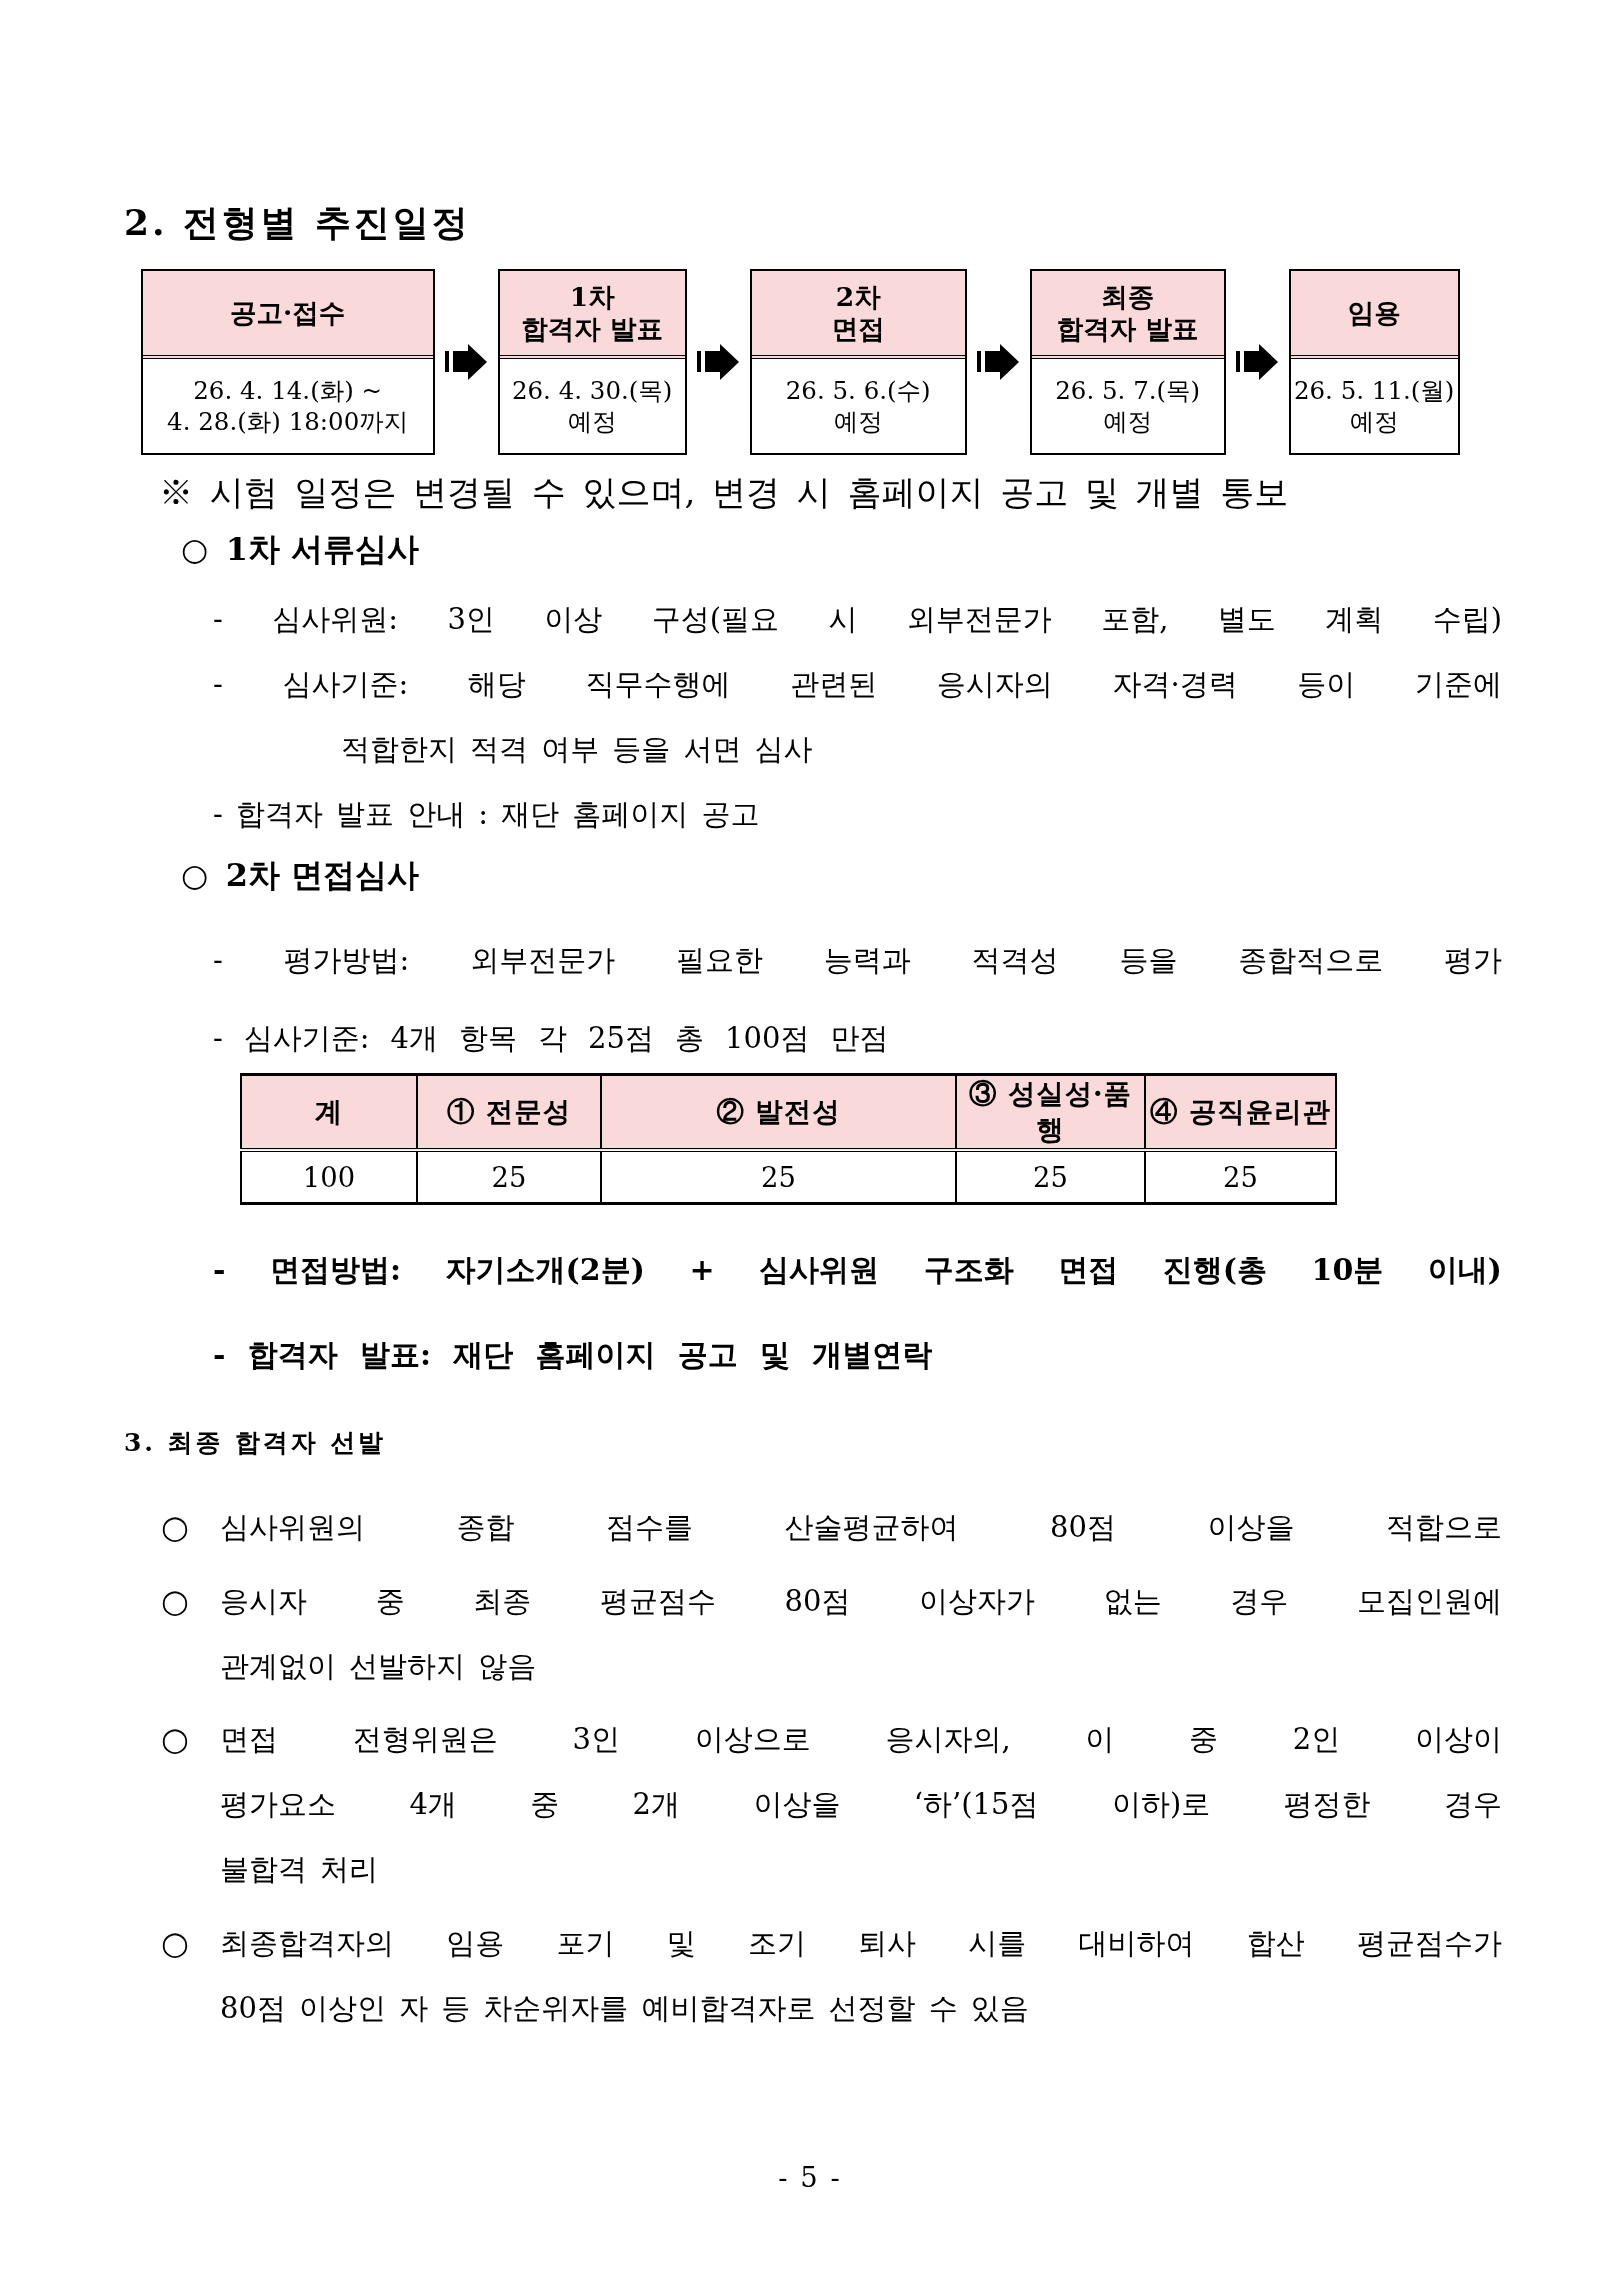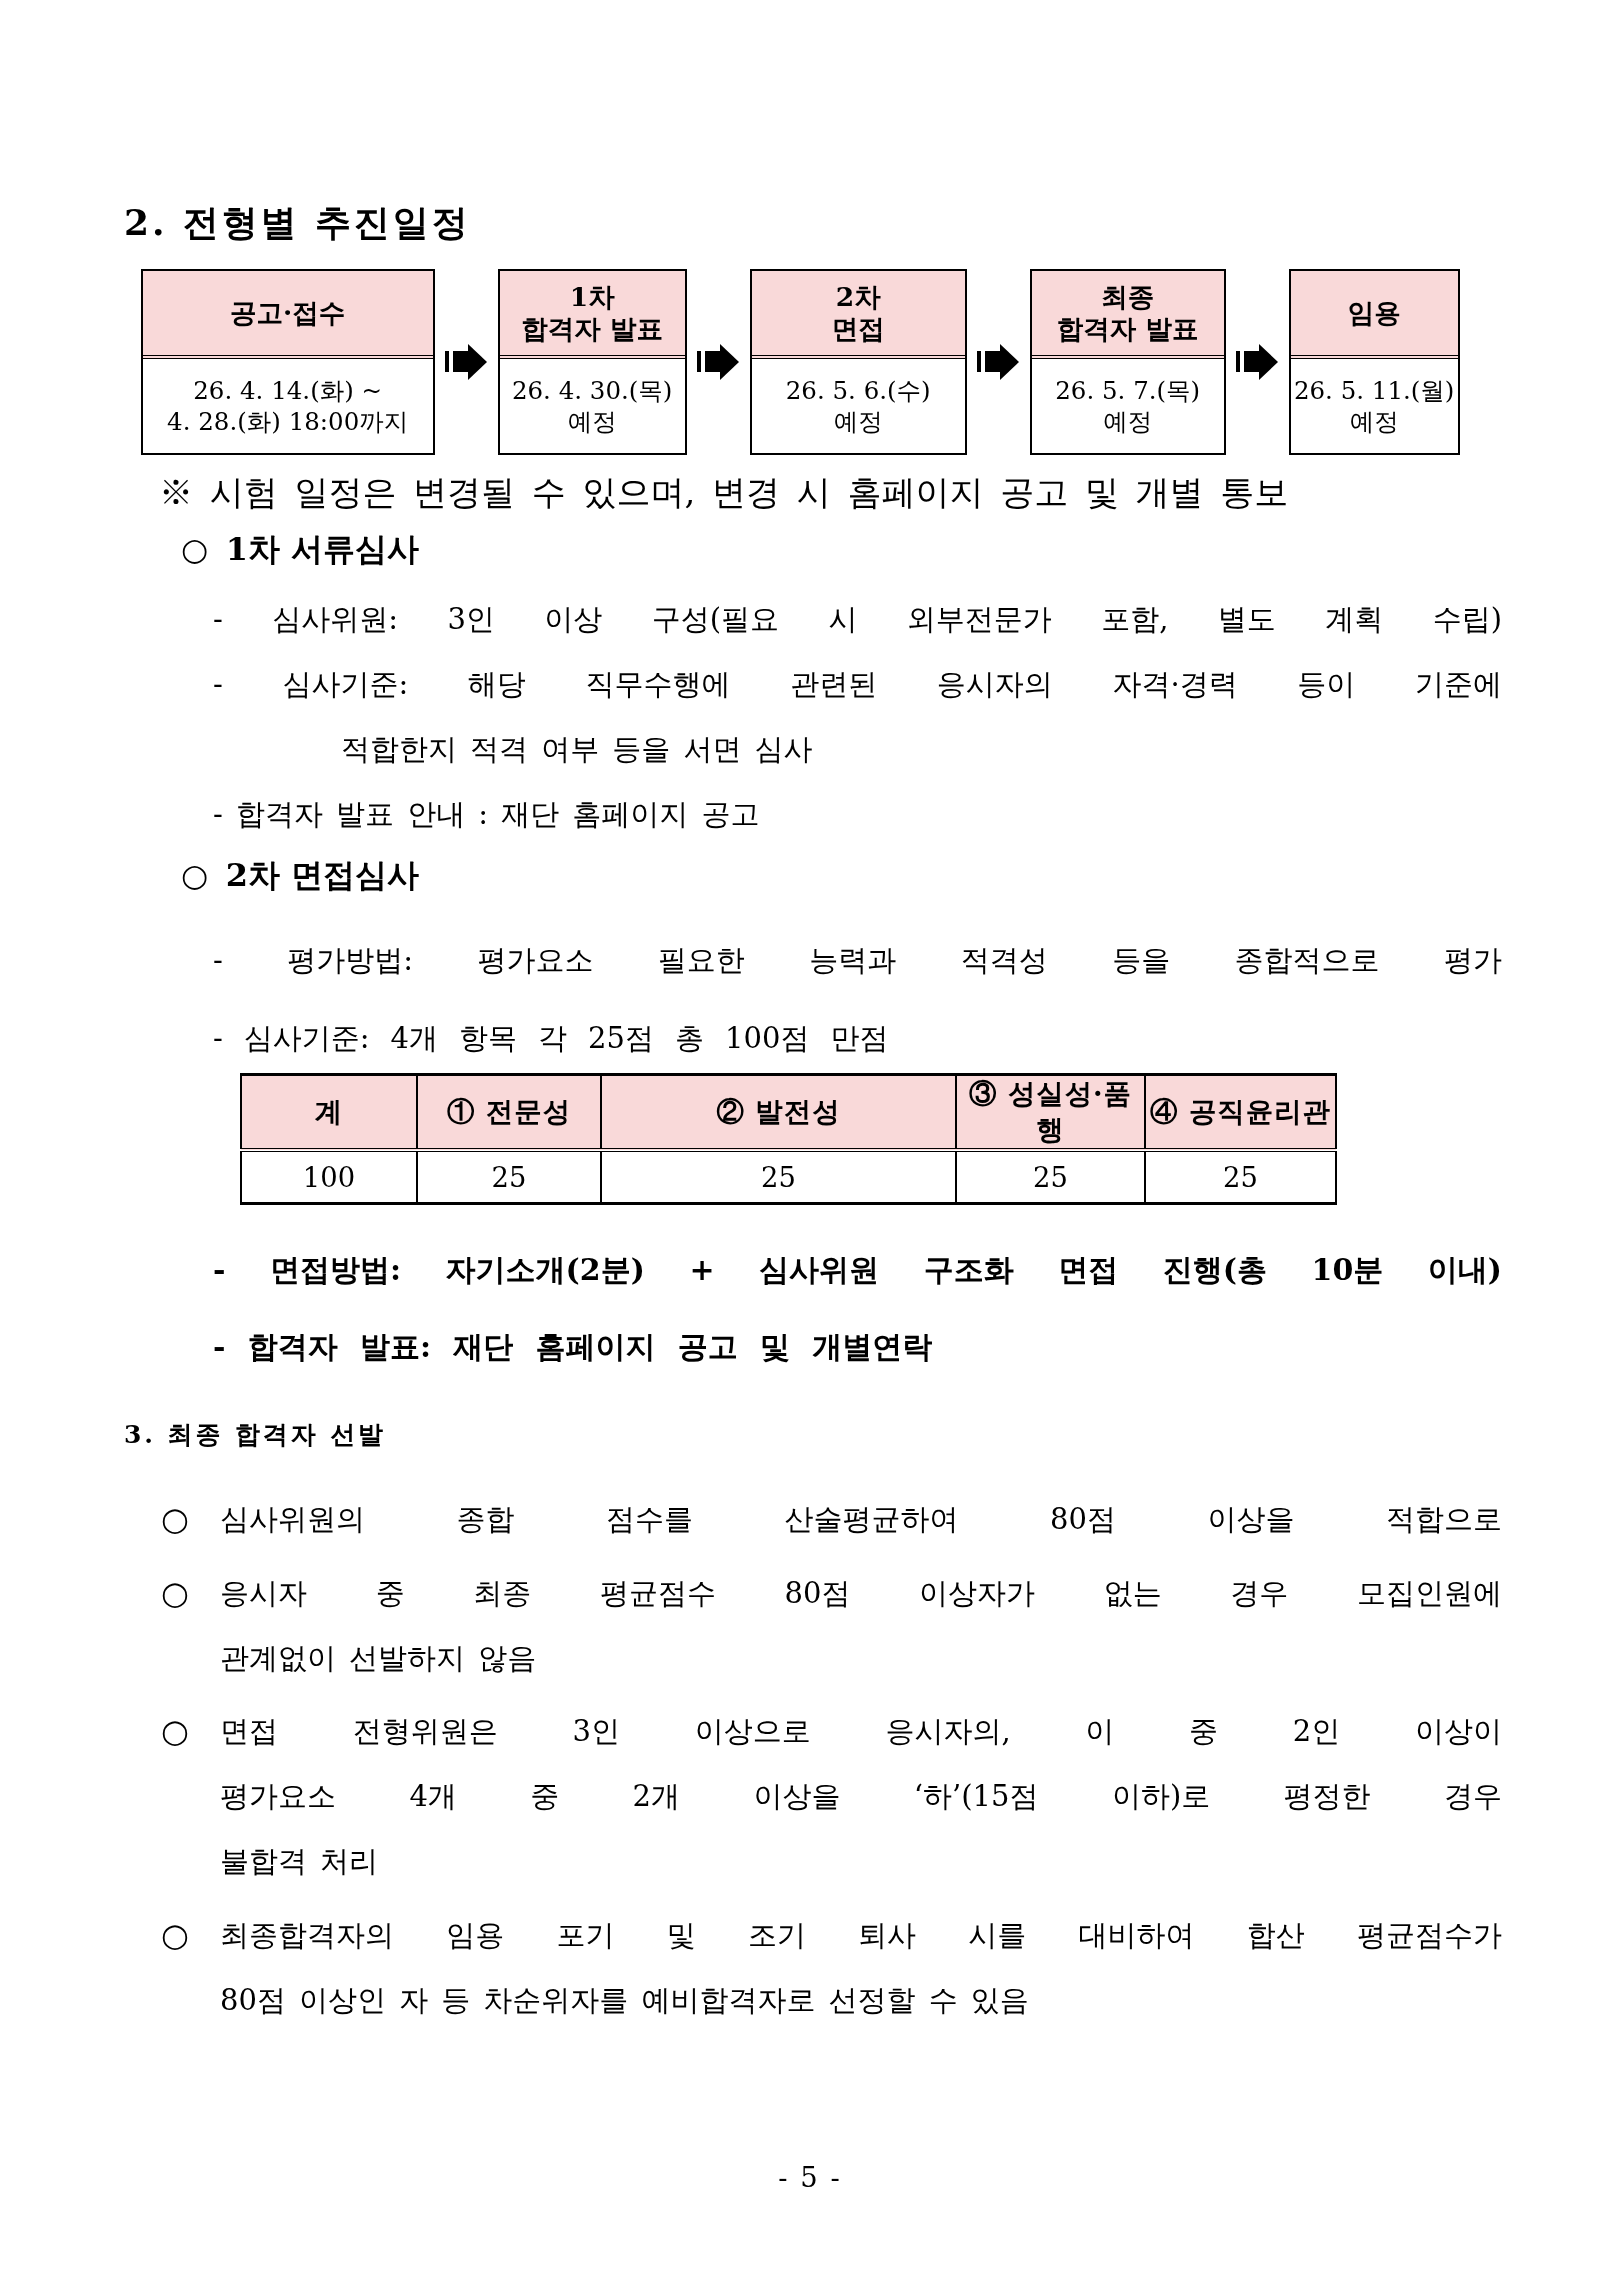--- a/index.html
+++ b/index.html
@@ -56,21 +56,21 @@
 
   .score-table { border-collapse:collapse; margin:2px 0 0 116px; width:1096px; table-layout:fixed;
                  font-size:27.4px; }
   .score-table th, .score-table td { border:2px solid #000; text-align:center; padding:0; }
   .score-table { border-top:3.9px solid #000; border-bottom:3.9px solid #000; }
   .score-table th { background:#f9d9d9; font-weight:bold; height:54px; border-bottom:4.9px double #000; letter-spacing:1px; }
   .score-table td { height:50px; font-weight:normal; }
 
   .bold-item { font-size:30px; font-weight:bold; line-height:45px; margin-left:89px; white-space:nowrap; }
   .bi1 { margin-top:42px; }
-  .bi2 { margin-top:32px; }
+  .bi2 { margin-top:40px; }
 
   .bullet-block { display:flex; align-items:flex-start; margin-left:37px; }
   .bullet-block .circle-bullet { font-size:32px; line-height:65px; width:59px; flex:0 0 59px; }
   .bullet-lines { flex:1; }
   .bullet-lines .text-line { margin-left:0; }
   .bb1 { margin-top:27.4px; }
   .bb-gap { margin-top:8.8px; }
 
   .page-footer { position:absolute; left:0; bottom:98px; width:100%; text-align:center;
                  font-size:27.4px; letter-spacing:2px; }
@@ -184,21 +184,21 @@
     <div class="text-line indent-item first-gap stretch">- 심사위원: 3인 이상 구성(필요 시 외부전문가 포함, 별도 계획 수립)</div>
     <div class="text-line indent-item stretch">- 심사기준: 해당 직무수행에 관련된 응시자의 자격·경력 등이 기준에</div>
     <div class="text-line indent-cont">적합한지 적격 여부 등을 서면 심사</div>
     <div class="text-line indent-item">- 합격자 발표 안내 : 재단 홈페이지 공고</div>
 
     <div class="sub-heading sh2">
       <span class="circle-bullet">○</span>
       <span>2차 면접심사</span>
     </div>
 
-    <div class="text-line indent-item gap-29 stretch">- 평가방법: 평가요소 필요한 능력과 적격성 등을 종합적으로 평가</div>
+    <div class="text-line indent-item gap-29 stretch">- 평가방법: 외부전문가 필요한 능력과 적격성 등을 종합적으로 평가</div>
     <div class="text-line indent-item gap-14 wide">- 심사기준: 4개 항목 각 25점 총 100점 만점</div>
 
     <table class="score-table">
       <colgroup>
         <col style="width:176px">
           <col style="width:184px">
           <col style="width:355px">
           <col style="width:189px">
           <col style="width:191px">
       </colgroup>

